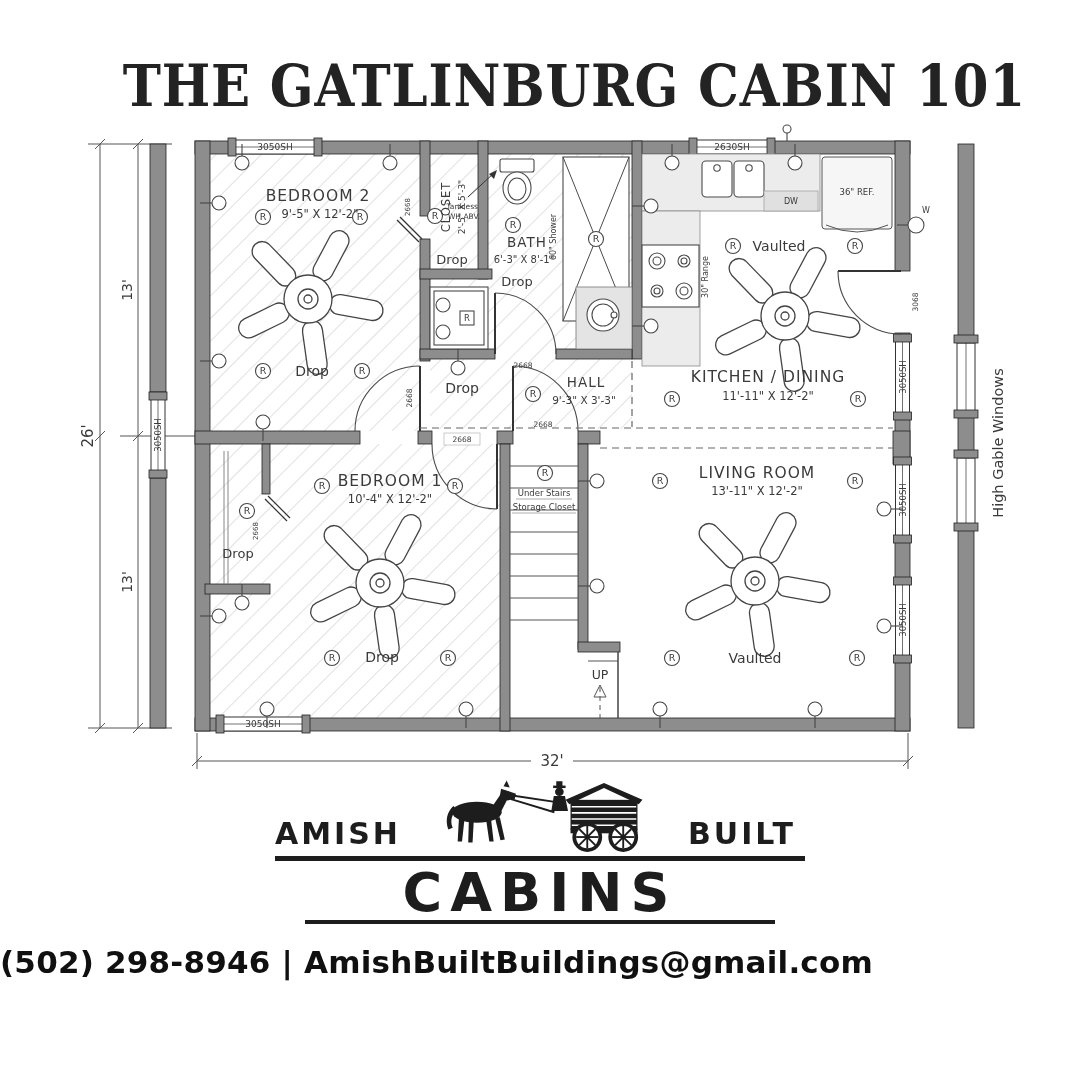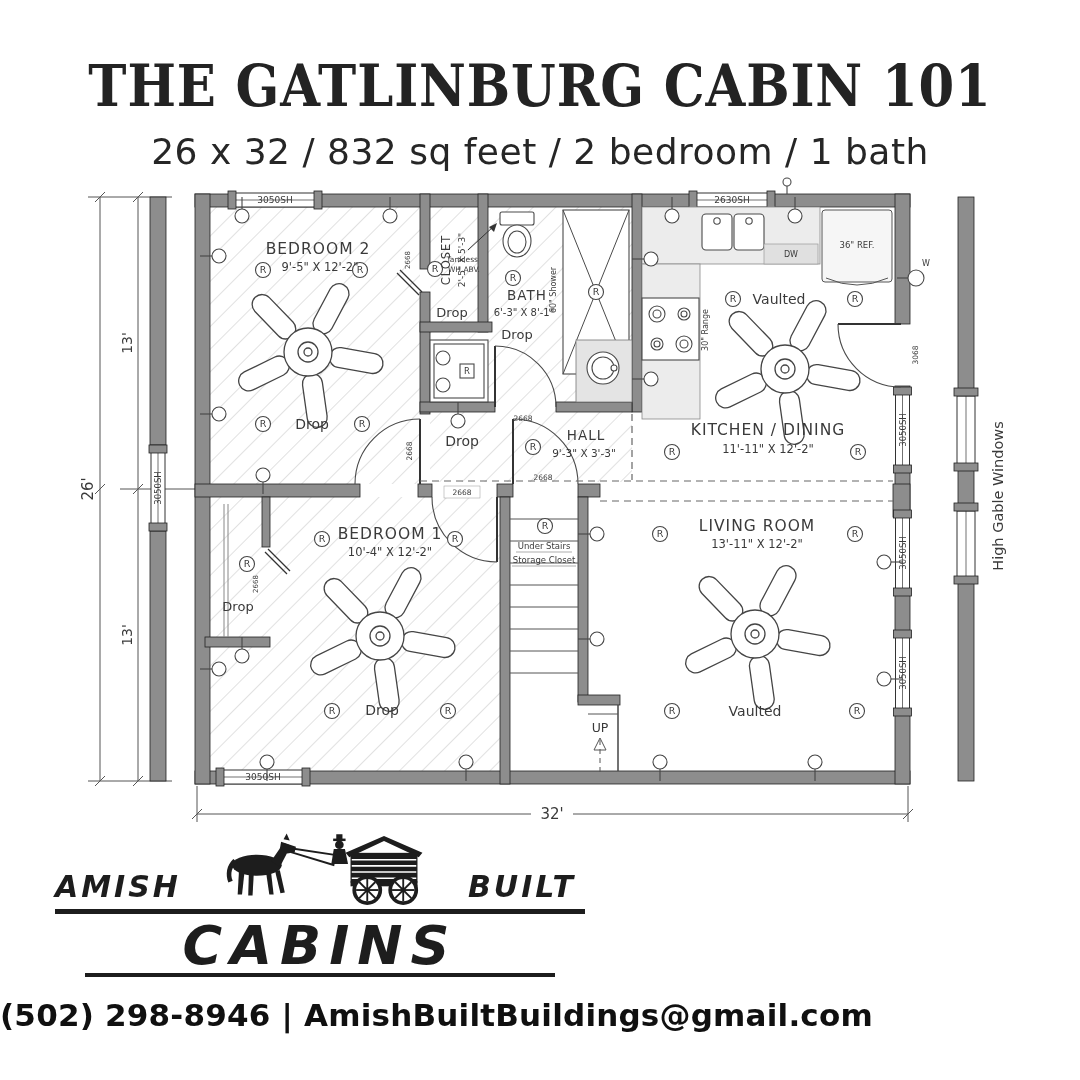--- a/index.html
+++ b/index.html
@@ -1,38 +1,37 @@
 <!DOCTYPE html>
 <html><head>
 <meta charset="utf-8">
 <style>
   html,body{margin:0;padding:0;background:#fff;width:1080px;height:1080px;overflow:hidden;}
   body{font-family:"DejaVu Sans","Liberation Sans",sans-serif;color:#111;}
-  .header{text-align:center;padding-top:52px;}
+  .header{text-align:right;padding-top:52px;}
   .title{font-family:"DejaVu Serif","Liberation Serif",serif;font-weight:800;font-size:57px;
          letter-spacing:1px;margin:0;transform:scaleX(.9);transform-origin:center;color:#232323;}
   .subtitle{font-size:36px;font-weight:400;color:#262626;margin-top:12px;letter-spacing:.5px;}
   .plan-wrap{width:1080px;margin-top:2px;}
   svg text{font-family:"DejaVu Sans","Liberation Sans",sans-serif;}
   .wall{fill:#8d8d8d;stroke:#222;stroke-width:.8;}
   .thin{fill:none;stroke:#4a4a4a;stroke-width:1.1;}
   .fix{fill:#fff;stroke:#4a4a4a;stroke-width:1.1;}
   .ctr{fill:#ececec;stroke:#8a8a8a;stroke-width:.8;}
   .txt{fill:#3a3a3a;}
   .dim{stroke:#555;stroke-width:1;}
   .dash{stroke:#666;stroke-width:1.2;stroke-dasharray:7 5;fill:none;}
-  .logo-row{text-align:left;font-style:italic;}
+  .logo-row{text-align:center;}
   .footer{font-size:31px;font-weight:700;color:#101010;margin-top:10px;letter-spacing:.2px;}
 </style>
 </head>
 <body>
 
 <div class="header">
   <h1 class="title">THE GATLINBURG CABIN 101</h1>
-  <div class="subtitle">26 x 32 / 832 sq feet / 2 bedroom / 1 bath</div>
 </div>
 
 <div class="plan-wrap">
 <svg width="1080" height="655" viewBox="0 0 1080 655">
   <defs>
     <pattern id="hatch" width="16" height="16" patternUnits="userSpaceOnUse" patternTransform="rotate(45)">
       <rect width="16" height="16" fill="#ffffff"></rect>
       <line x1="0" y1="0" x2="0" y2="16" stroke="#c9c9c9" stroke-width="1.1"></line>
     </pattern>
 

